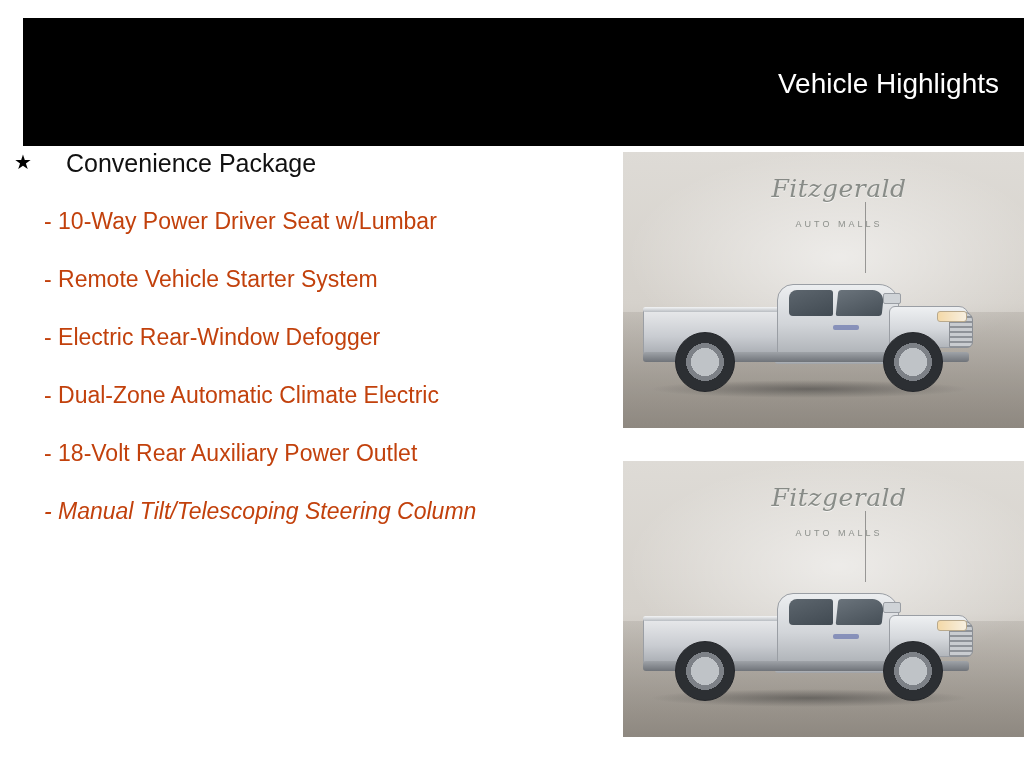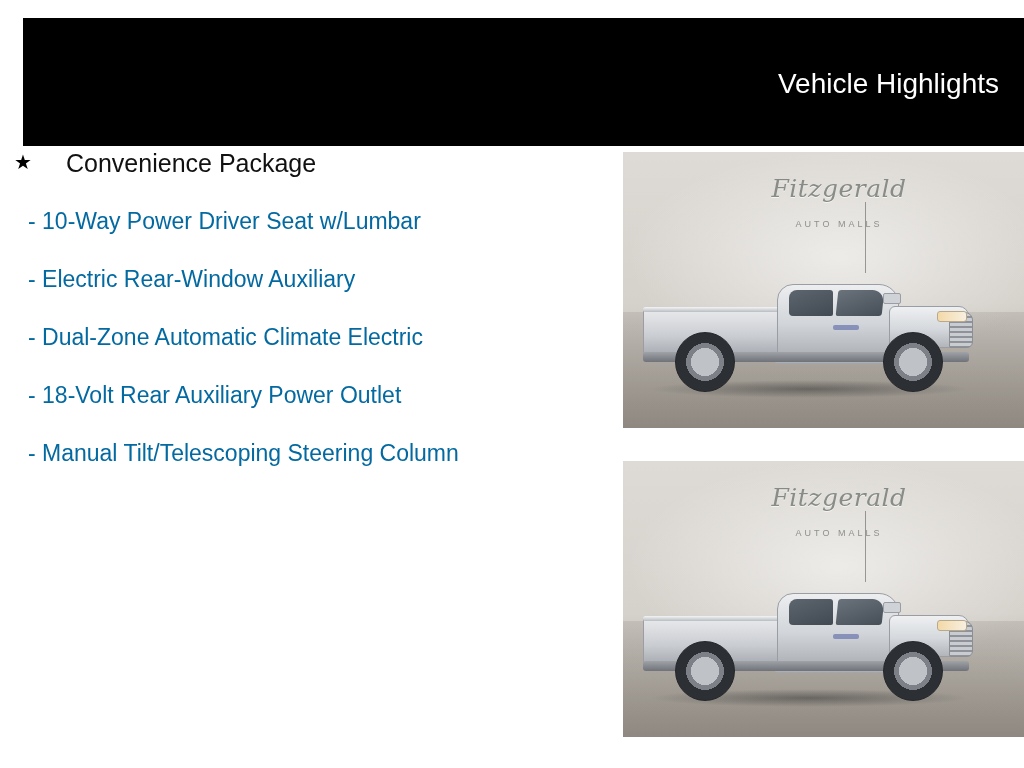--- a/index.html
+++ b/index.html
@@ -71,27 +71,28 @@
   }
   .feature-heading-text {
     font-size: 25px;
     line-height: 30px;
     color: #111111;
     margin-left: 28px;
   }
   .sub-item {
     font-size: 23px;
     line-height: 34px;
-    color: #0369a1;
-    padding-left: 28px;
+    color: #c2410c;
+    padding-left: 44px;
     margin-bottom: 24px;
     max-width: 560px;
   }
   .sub-item:last-child {
     margin-bottom: 0;
+    font-style: italic;
   }
 
   
   .photo {
     position: absolute;
     width: 432px;
     height: 276px;
     overflow: hidden;
     background: linear-gradient(170deg, #d9d5d0 0%, #cfcac3 40%, #b9b3ac 100%);
   }
@@ -298,21 +299,22 @@
 <div class="content">
 
   <div class="feature-list">
 
     <div class="feature-heading">
       <span class="star-icon">★</span>
       <span class="feature-heading-text">Convenience Package</span>
     </div>
 
     <div class="sub-item">- 10-Way Power Driver Seat w/Lumbar</div>
-    <div class="sub-item">- Electric Rear-Window Auxiliary</div>
+    <div class="sub-item">- Remote Vehicle Starter System</div>
+    <div class="sub-item">- Electric Rear-Window Defogger</div>
     <div class="sub-item">- Dual-Zone Automatic Climate Electric</div>
     <div class="sub-item">- 18-Volt Rear Auxiliary Power Outlet</div>
     <div class="sub-item">- Manual Tilt/Telescoping Steering Column</div>
   </div>
 
   <div class="photo photo-1">
     <div class="backdrop"></div>
     <div class="floor"></div>
     <div class="watermark">
       <div class="wm-main">Fitzgerald</div>

